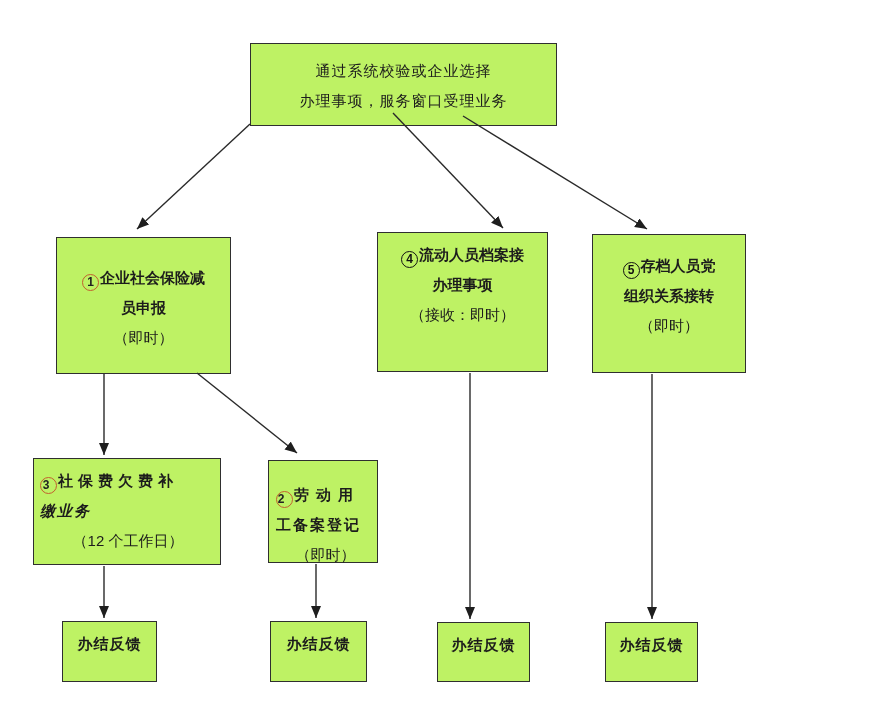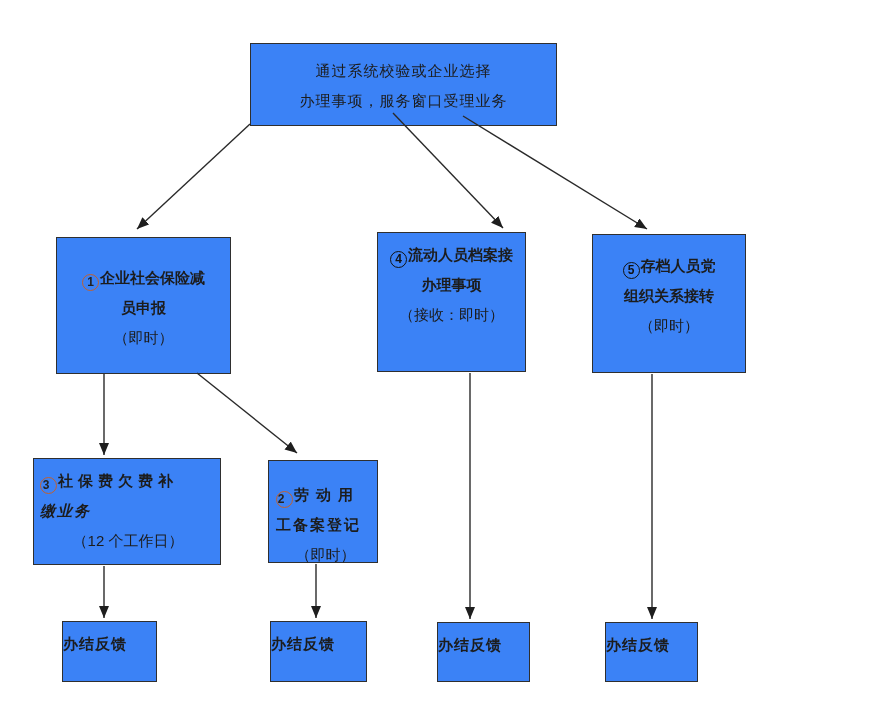--- a/index.html
+++ b/index.html
@@ -8,47 +8,47 @@
     --border:#2f2f2f;
   }
   html,body{margin:0;padding:0;}
   body{
     width:870px;height:723px;position:relative;background:#ffffff;
     font-family:"Liberation Sans", sans-serif;color:var(--ink);
     overflow:hidden;
   }
   .stage{position:absolute;left:0;top:0;width:870px;height:723px;}
   .box{
-    position:absolute;background:#3b82f6;border:1px solid var(--border);
+    position:absolute;background:#bef264;border:1px solid var(--border);
     box-sizing:border-box;font-size:15px;line-height:30px;
   }
   .center{text-align:center;}
   .bold{font-weight:700;}
   .note{font-weight:400;text-align:center;}
   .cnum{
     display:inline-flex;align-items:center;justify-content:center;
     width:17px;height:17px;border-radius:50%;box-sizing:border-box;
     font-size:12px;font-weight:700;vertical-align:-3px;margin-right:1px;
     border:1px solid var(--accent);color:#222;
   }
   .cnum.dark{border:1.5px solid #111;color:#111;}
   
   .start{left:250px;top:43px;width:307px;height:83px;padding-top:12px;letter-spacing:1px;}
   
   .p1{left:23px;top:237px;width:175px;height:137px;padding-top:25px;margin-left:33px;}
-  .p4{left:377px;top:232px;width:149px;height:140px;padding-top:7px;}
+  .p4{left:377px;top:232px;width:171px;height:140px;padding-top:7px;}
   .p5{left:592px;top:234px;width:154px;height:139px;padding-top:16px;}
   .p3{left:33px;top:458px;width:188px;height:107px;padding:7px 4px 0 6px;text-align:left;}
   .p2{left:268px;top:460px;width:110px;height:103px;padding:19px 2px 0 7px;text-align:left;}
   .p3 .l1{letter-spacing:5px;}
   .p3 .l2{letter-spacing:2px;font-style:italic;}
   .p2 .l1{letter-spacing:7px;}
   .p2 .l2{letter-spacing:2px;}
   
-  .fb{height:61px;padding-top:7px;font-weight:700;letter-spacing:1px;text-align:left;}
+  .fb{height:61px;padding-top:7px;font-weight:700;letter-spacing:1px;text-align:center;}
   .fb1{left:62px;top:621px;width:95px;}
   .fb2{left:270px;top:621px;width:97px;}
   .fb3{left:437px;top:622px;width:93px;height:60px;}
   .fb4{left:605px;top:622px;width:93px;height:60px;}
   svg.arrows{position:absolute;left:0;top:0;pointer-events:none;}
   svg.arrows line{stroke:#2a2a2a;stroke-width:1.4;}
 </style>
 </head>
 <body>
 

